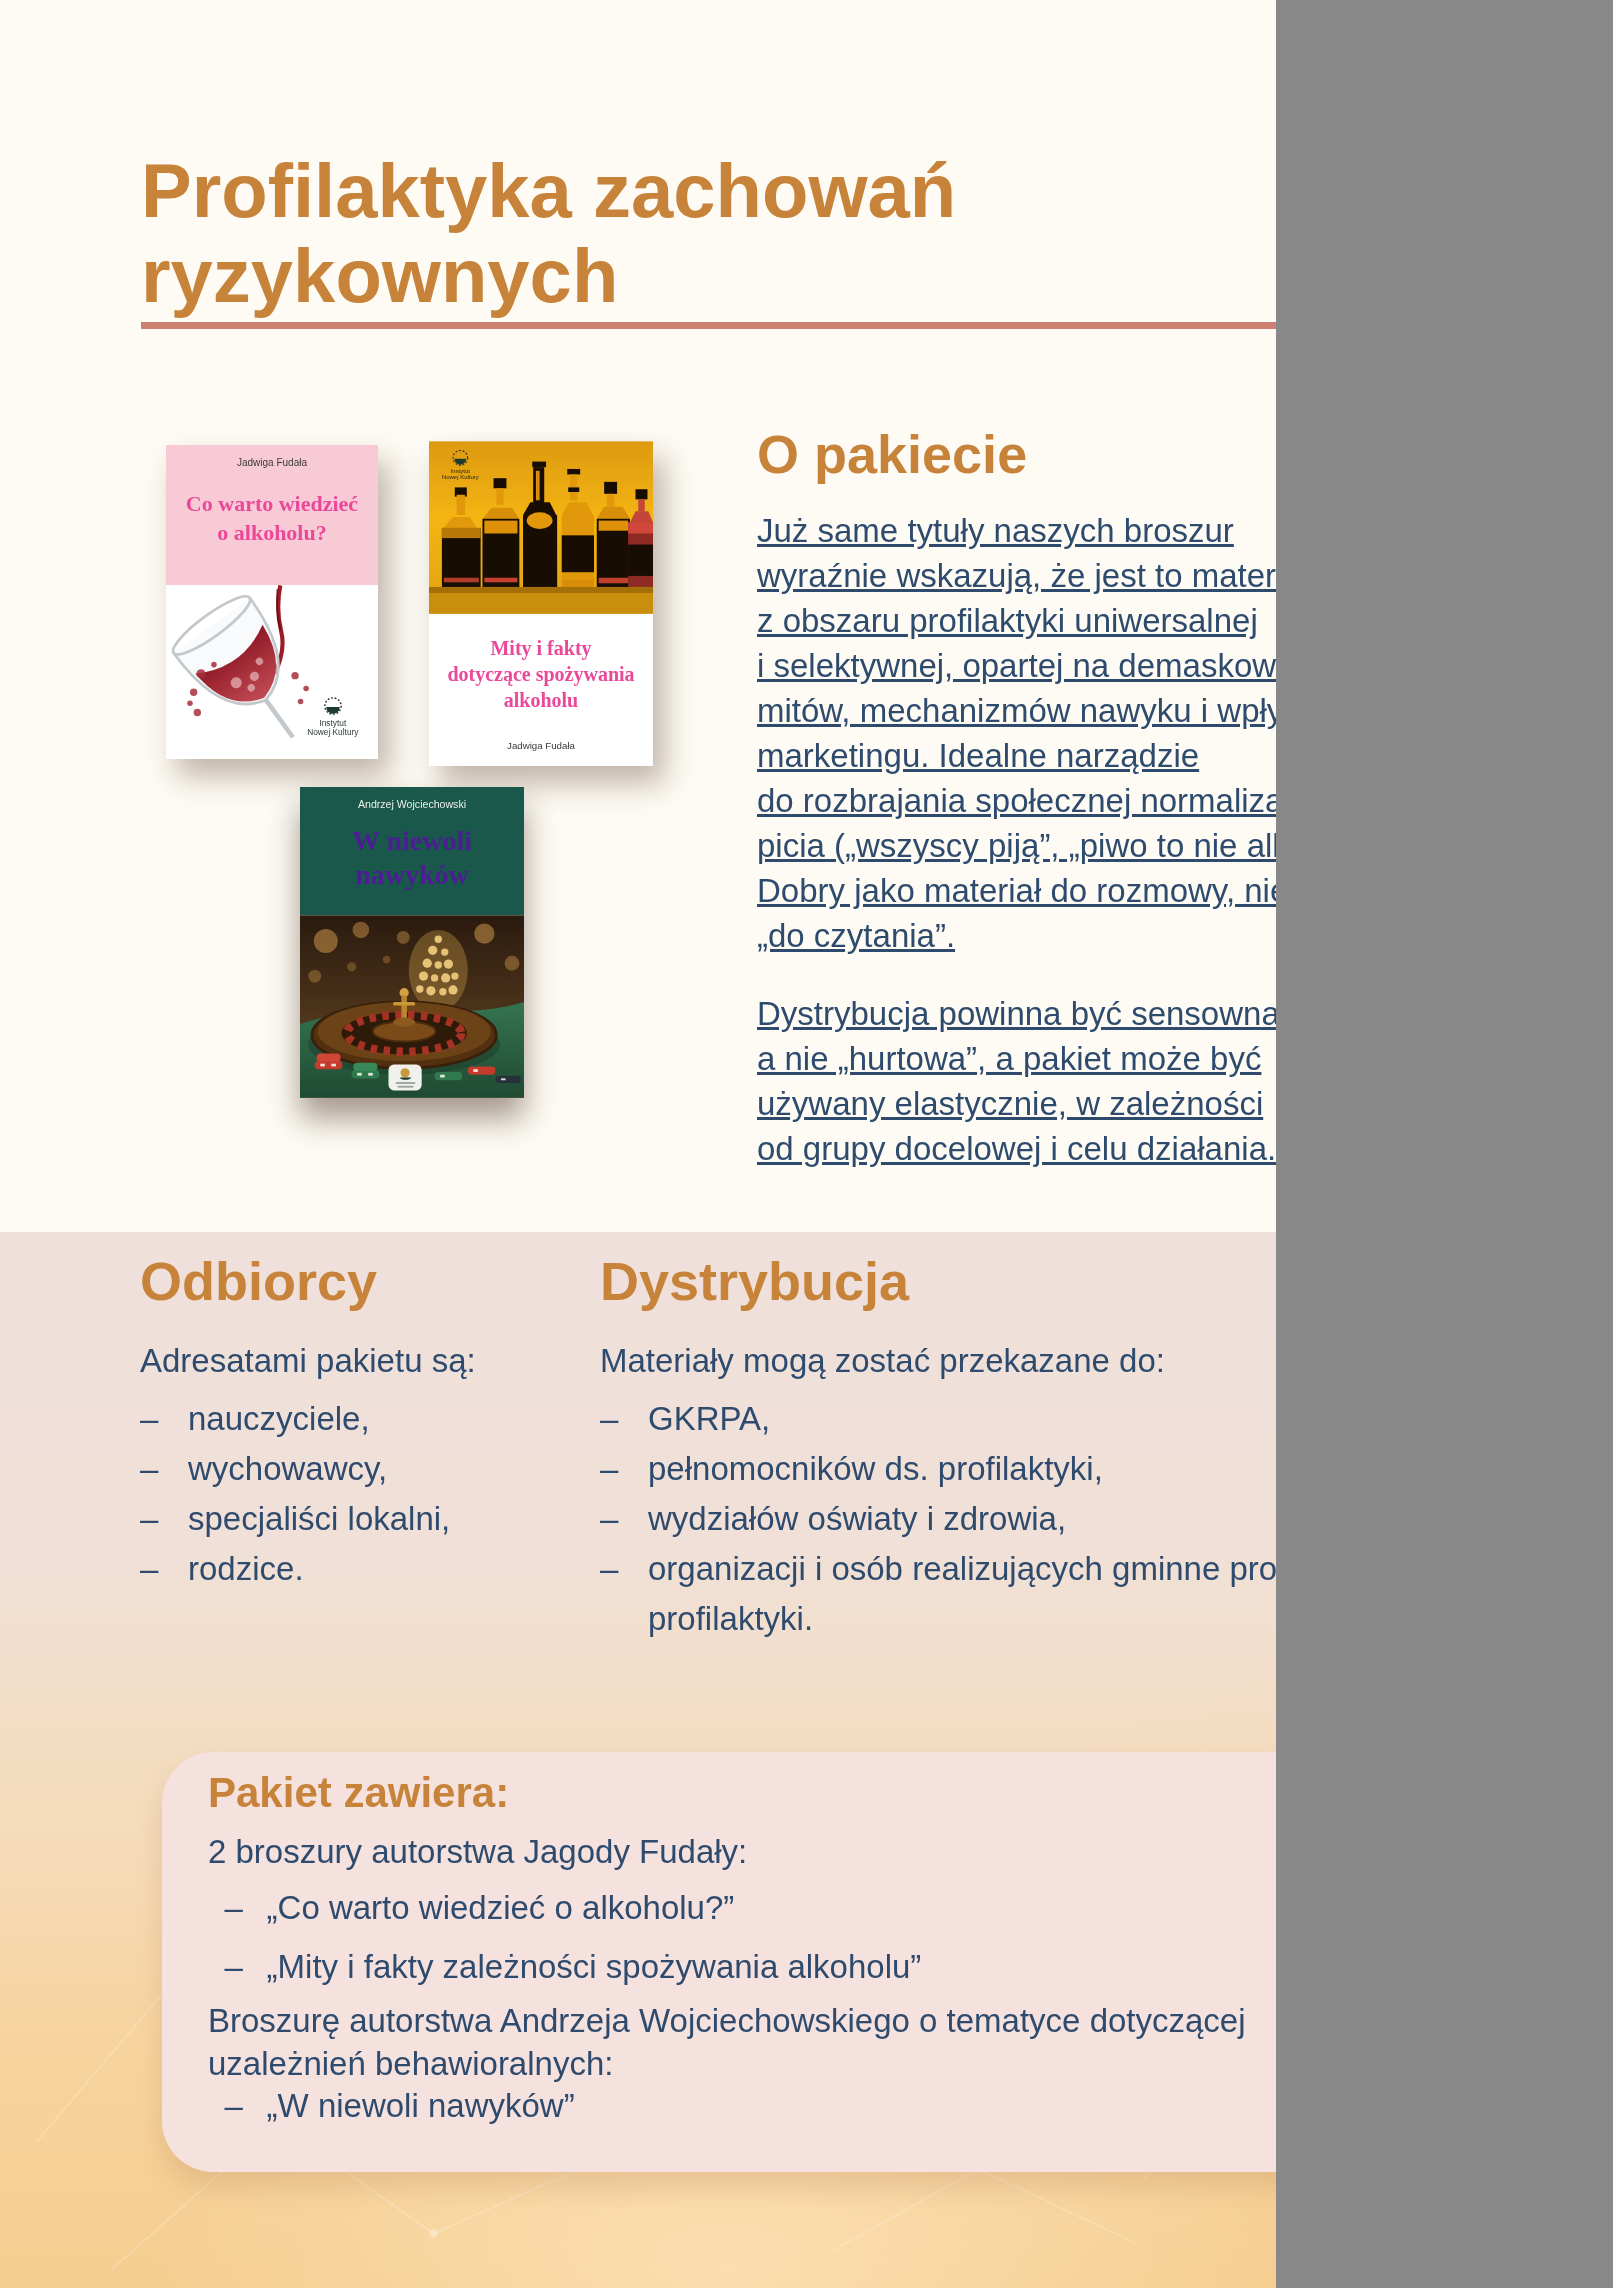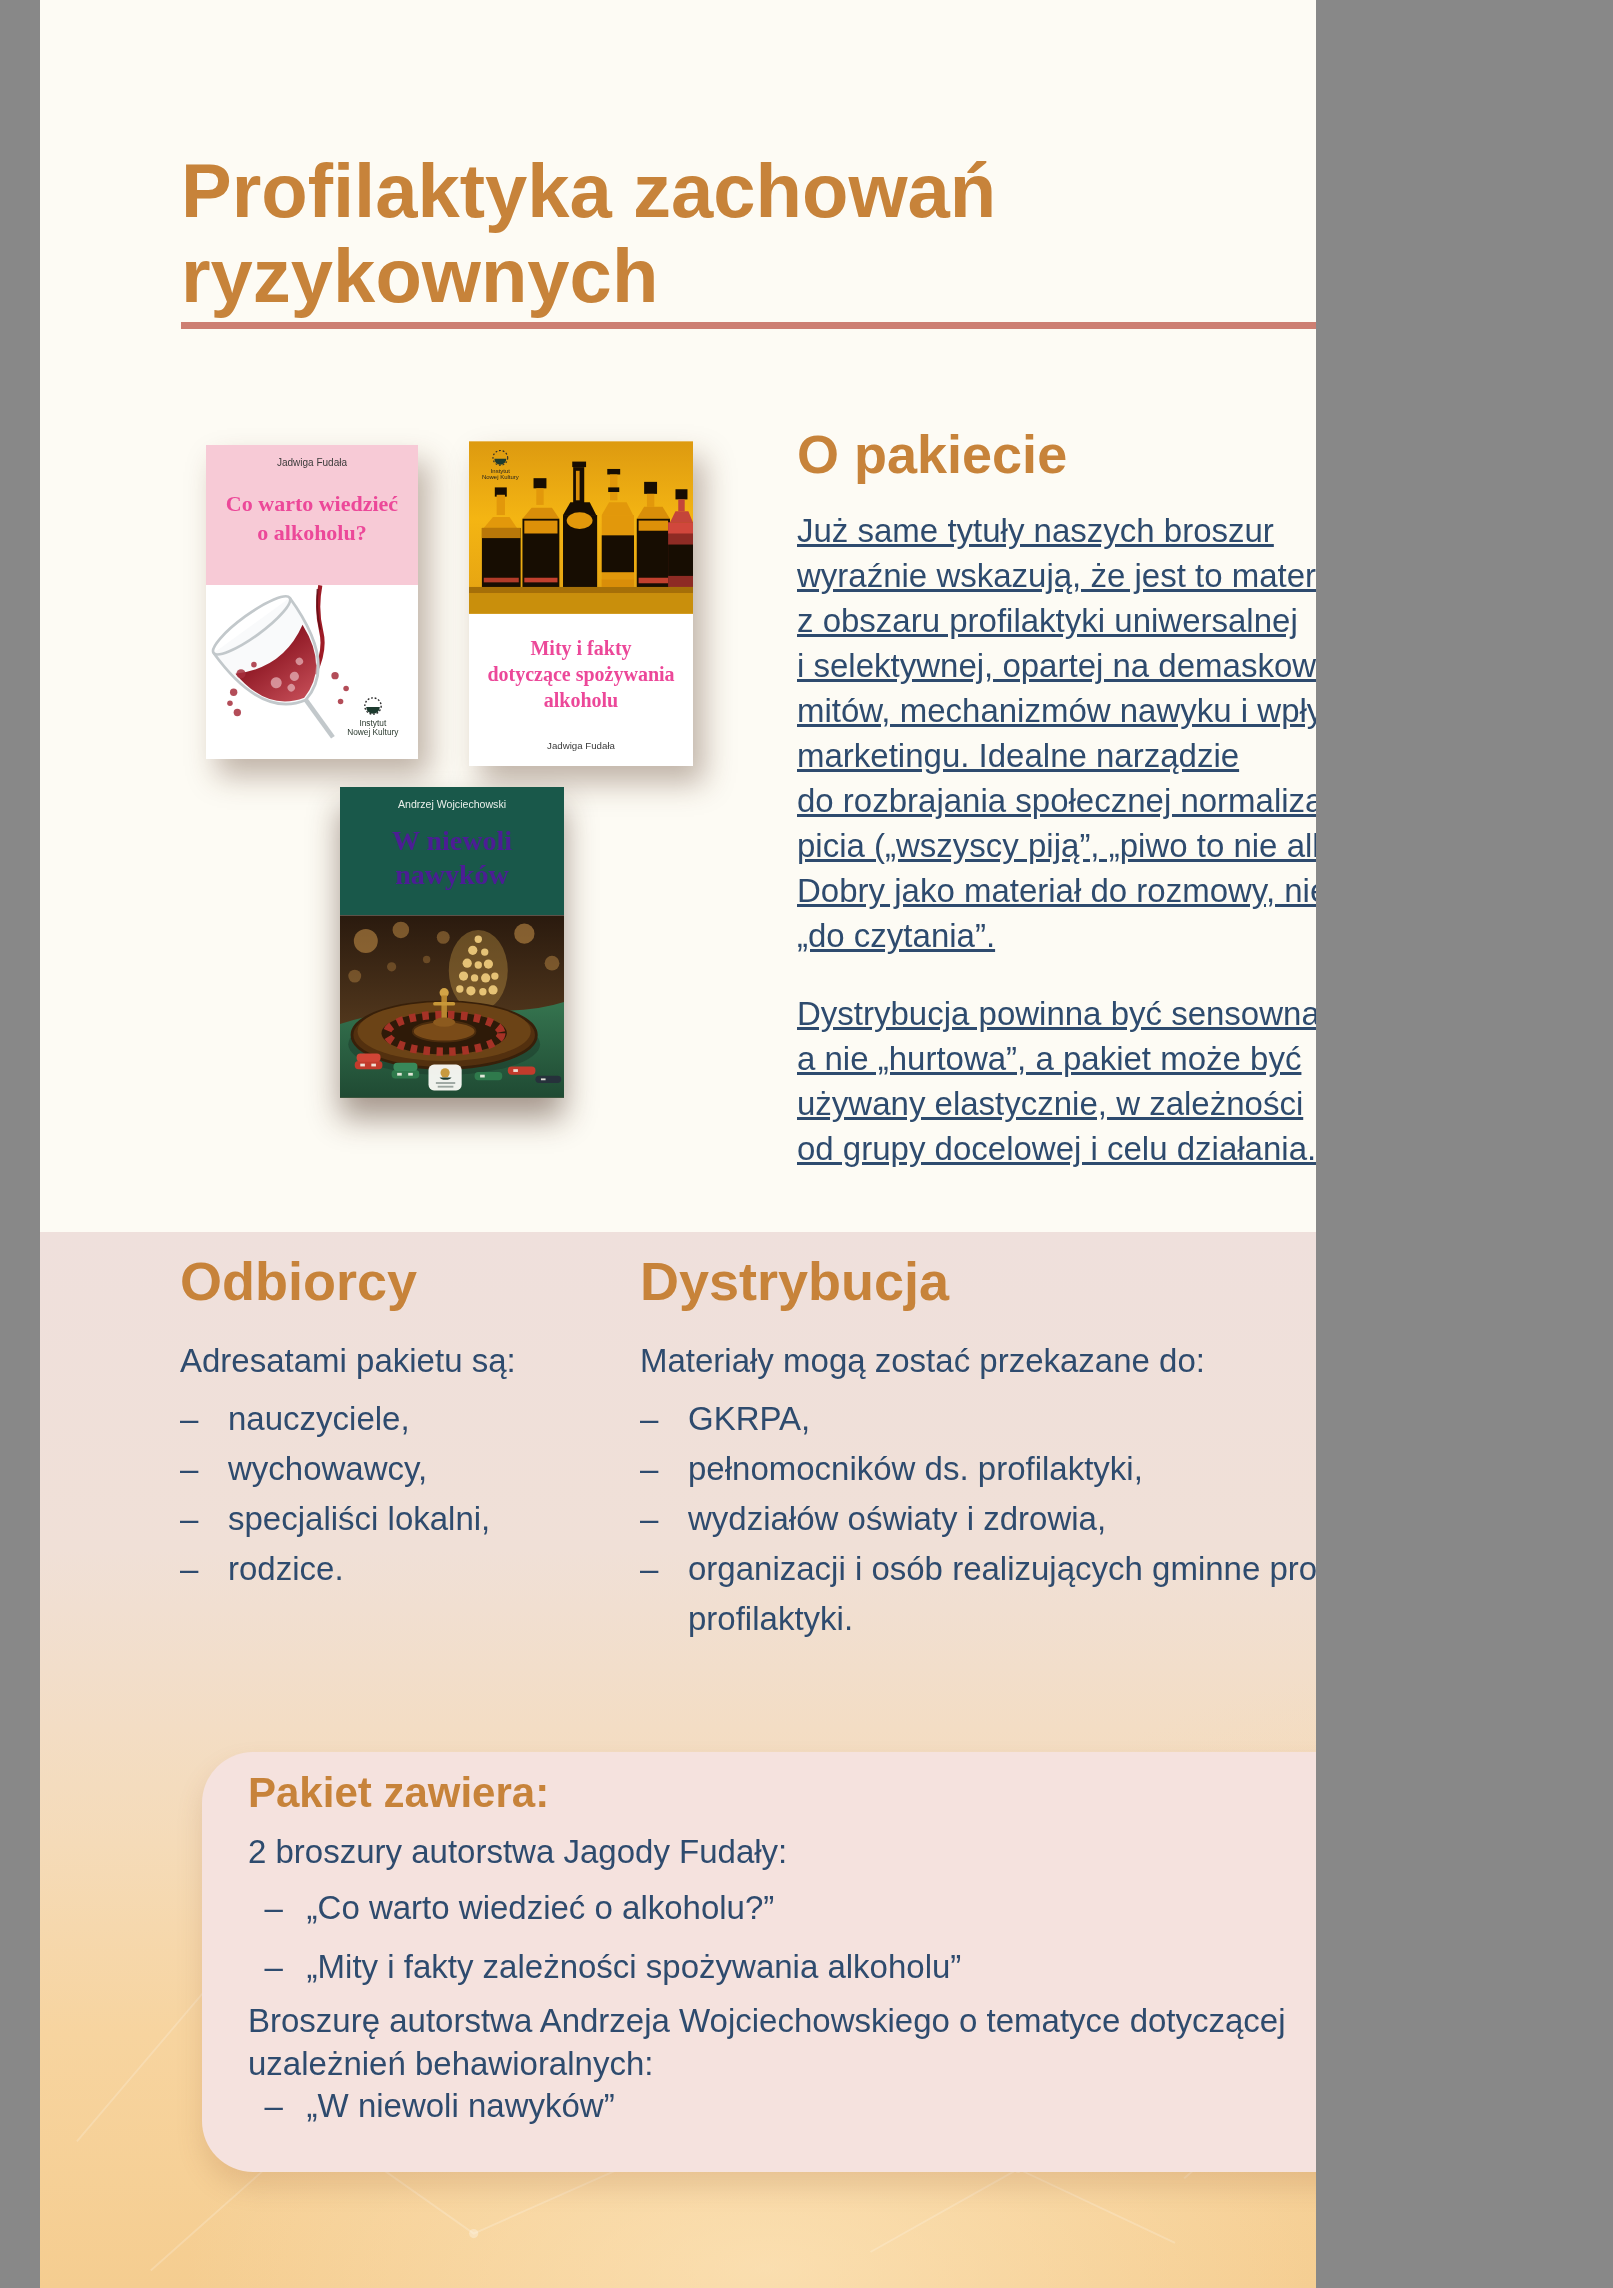--- a/index.html
+++ b/index.html
@@ -1,21 +1,20 @@
 <!DOCTYPE html>
 <html style="font-size:14.8px"><head>
 <meta charset="utf-8">
 <style>
   html,body{margin:0;padding:0;background:#888;}
   .page{
     position:relative; width:1276px; height:2289px; overflow:hidden;
     background:#FDFBF4;
     font-family:"Liberation Sans", sans-serif;
     color:#2E4B6E;
-    margin-left:40px;
   }
   .abs{position:absolute;}
   .pre{white-space:pre-line;}
 
   
   .page-title{
     left:141px; top:148px; width:1108px;
     font-size:76px; line-height:85px; font-weight:bold; color:#C7833A;
   }
   .title-rule{ left:141px; top:322px; width:1334px; height:6.5px; background:#CD7F72; }

